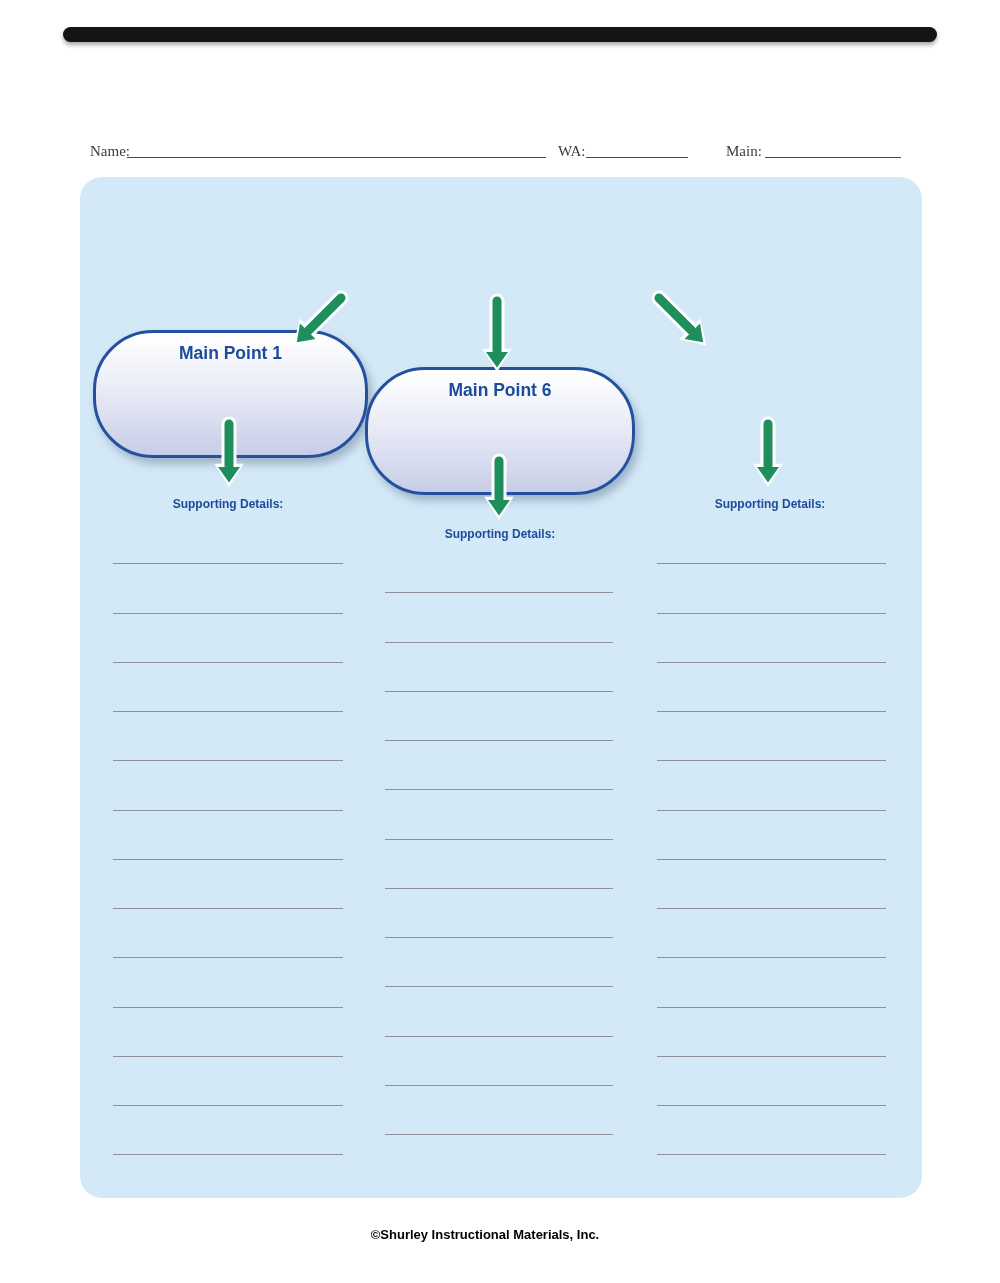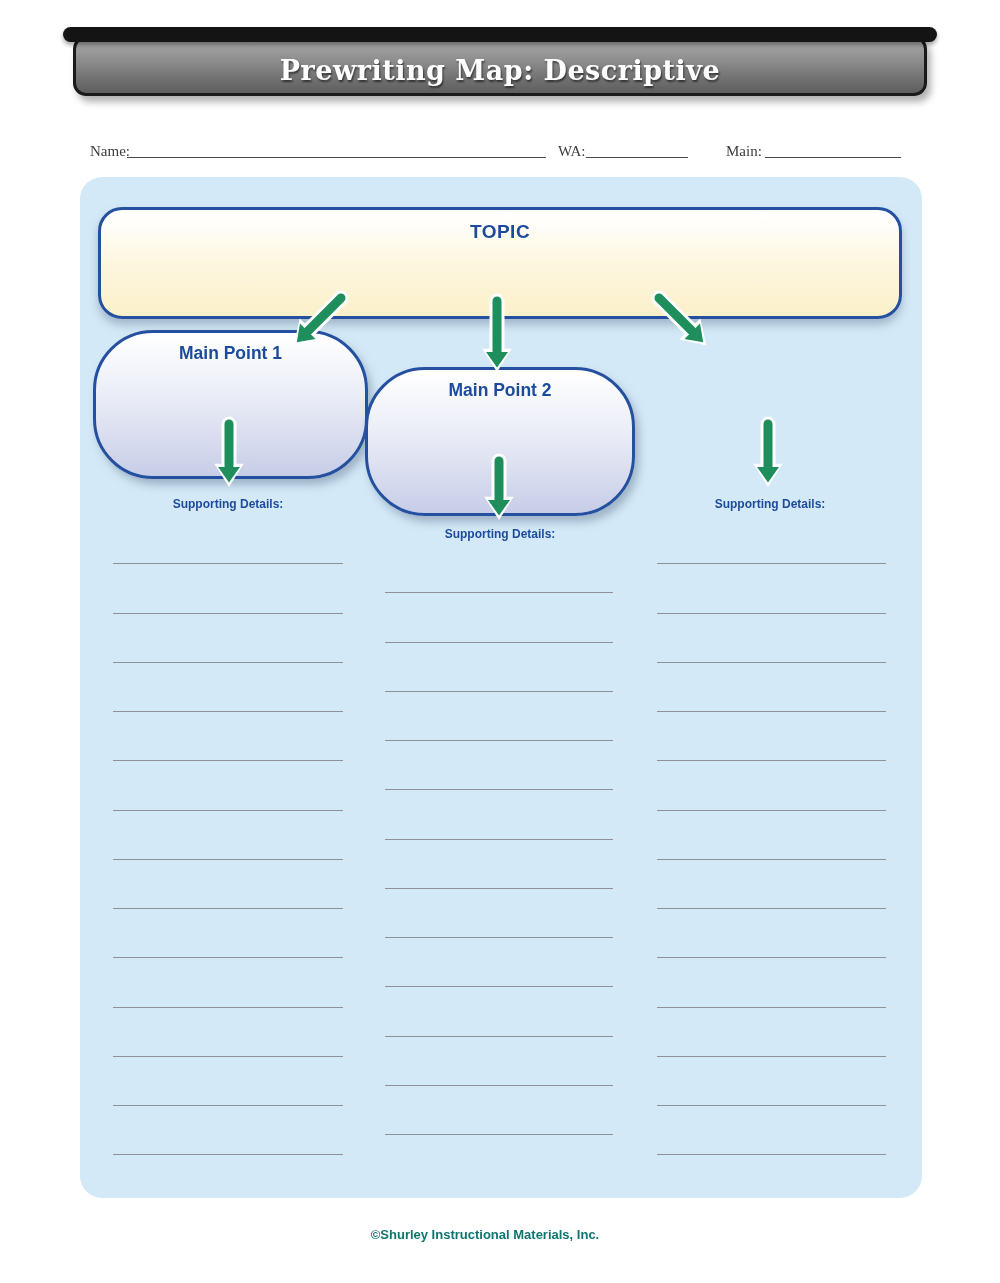--- a/index.html
+++ b/index.html
@@ -63,21 +63,21 @@
     border-radius:24px;border:3.5px solid var(--shape-border-blue);
     background:linear-gradient(180deg,#ffffff 4%,#fdf6dd 55%,var(--topic-cream) 100%);
     box-shadow:0 6px 8px rgba(115,135,160,.5);
     text-align:center;z-index:2;
   }
   .topic-box .shape-label{padding-top:11px;font-size:19px;font-weight:bold;
     color:var(--accent-blue);letter-spacing:.5px;}
 
   
   .mp{
-    position:absolute;height:149px;border-radius:60px;
+    position:absolute;height:128px;border-radius:60px;
     border:3.5px solid var(--shape-border-blue);
     background:linear-gradient(180deg,#ffffff 2%,#e8ebf6 48%,var(--oval-lavender) 100%);
     box-shadow:4px 6px 8px rgba(115,135,160,.55);
     text-align:center;
   }
   .mp .shape-label{padding-top:10px;font-size:17.5px;font-weight:bold;color:var(--accent-blue);}
   #mp1{left:93px;top:330px;width:275px;z-index:2;}
   #mp3{left:633px;top:330px;width:272px;z-index:2;}
   #mp2{left:365px;top:367px;width:270px;z-index:3;}
 
@@ -97,51 +97,45 @@
 
   .line-col{position:absolute;z-index:2;}
   #col1{left:113px;top:515px;width:230px;}
   #col2{left:385px;top:544px;width:228px;}
   #col3{left:657px;top:515px;width:229px;}
   .blank-line{height:49.25px;border-bottom:1.6px solid var(--line-gray);}
 
   
   .footer{
     position:absolute;left:0;top:1227px;width:970px;text-align:center;
-    font-size:13px;font-weight:bold;color:#0f766e;
+    font-size:13px;font-weight:bold;color:#000000;
   }
 </style>
 </head>
 <body>
 
 <div class="page">
 
-  <div class="banner">
-    <div class="title">Prewriting Map: Descriptive</div>
-  </div>
   <div class="top-bar"></div>
 
   <span class="form-label" id="name-label">Name:</span>
   <div class="field-line" id="name-line"></div>
   <span class="form-label" id="wa-label">WA:</span>
   <div class="field-line" id="wa-line"></div>
   <span class="form-label" id="date-label">Main:</span>
   <div class="field-line" id="date-line"></div>
 
   <div class="panel"></div>
 
-  <div class="topic-box">
-    <div class="shape-label">TOPIC</div>
-  </div>
 
   <div class="mp" id="mp1">
     <div class="shape-label">Main Point 1</div>
   </div>
   <div class="mp" id="mp2">
-    <div class="shape-label">Main Point 2</div>
+    <div class="shape-label">Main Point 6</div>
   </div>
 
   <svg class="arrows" viewBox="0 0 1000 1283">
 
     <g transform="translate(341,298) rotate(45)">
       <line class="arrow-under" x1="0" y1="0" x2="0" y2="46"></line>
       <polygon class="arrow-under-head" points="-14.7,43.7 14.7,43.7 0,67"></polygon>
       <line class="arrow-main" x1="0" y1="0" x2="0" y2="46"></line>
       <polygon class="arrow-main-head" points="-11,47 11,47 0,62.5"></polygon>
     </g>

